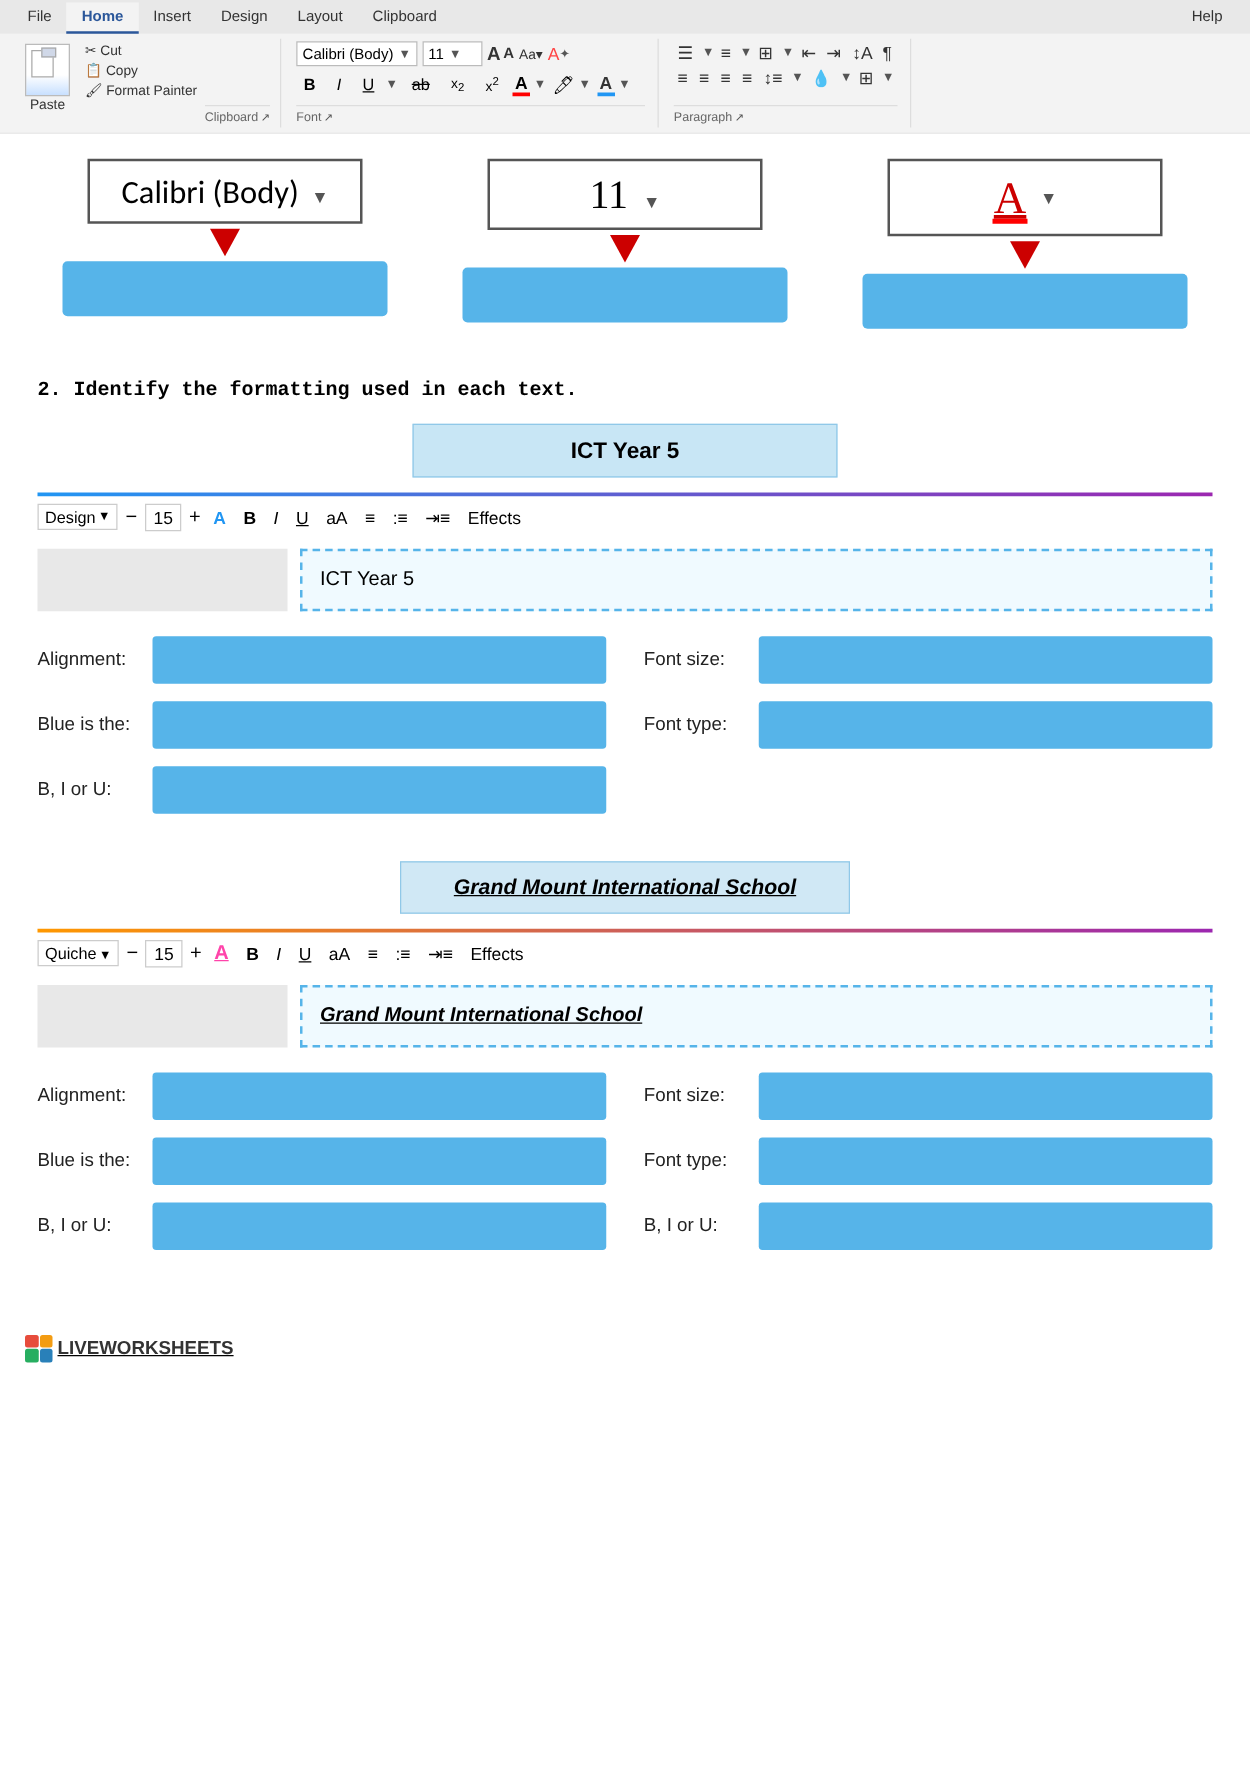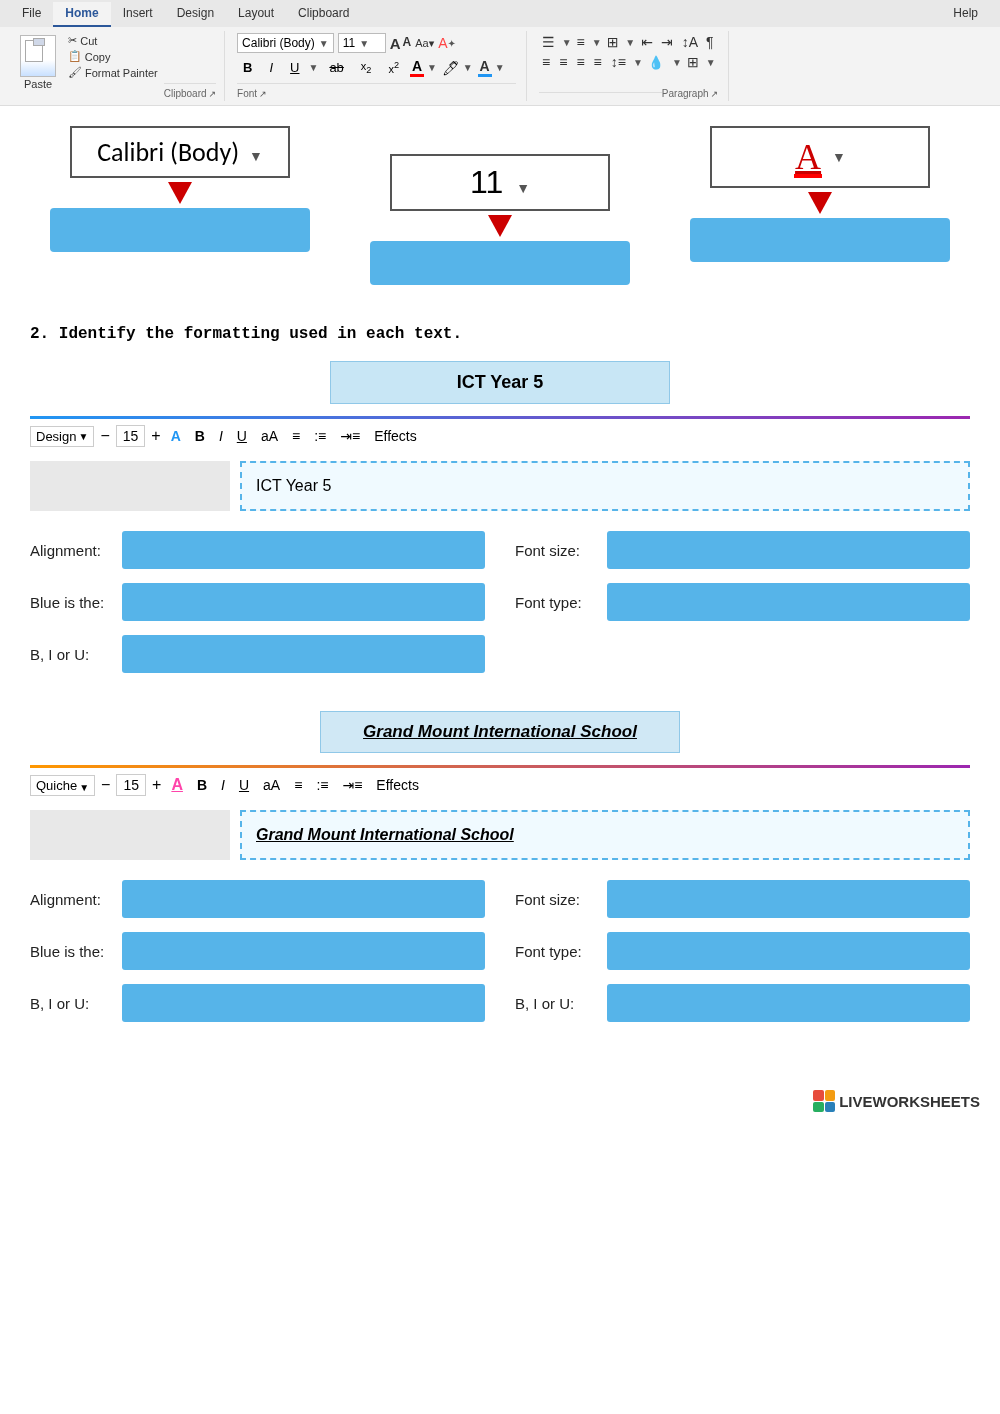--- a/index.html
+++ b/index.html
@@ -140,21 +140,21 @@
     }
     .diagram-box-top {
       border: 2px solid #555;
       padding: 8px 14px;
       font-size: 22px;
       background: #fff;
       min-width: 220px;
       text-align: center;
     }
     .diagram-box-top.font-box { font-family: Calibri, serif; font-size: 26px; }
-    .diagram-box-top.num-box { font-size: 32px; font-family: Liberation Sans, sans-serif; margin-top: 28px; }
+    .diagram-box-top.num-box { font-size: 32px; font-family: Liberation Serif, serif; }
     .diagram-box-top.color-box {
       display: flex; align-items: center; justify-content: center; gap: 6px;
     }
     .a-red { font-size: 36px; font-family: serif; color: #c00; text-decoration: underline; text-decoration-color: #c00; }
     .arrow-down {
       width: 0; height: 0;
       border-left: 12px solid transparent;
       border-right: 12px solid transparent;
       border-top: 22px solid #c00;
       margin: 4px auto;
@@ -286,24 +286,25 @@
       font-weight: bold;
       text-decoration: underline;
       min-width: 360px;
       text-align: center;
       color: #000;
     }
 
     
     .liveworksheets-footer {
       display: flex;
-      justify-content: flex-end;
+      justify-content: flex-start;
       align-items: center;
       padding: 10px 20px;
       gap: 6px;
+      text-decoration: underline;
     }
     .lws-logo {
       display: flex;
       align-items: center;
       gap: 4px;
     }
     .lws-squares {
       display: grid;
       grid-template-columns: 1fr 1fr;
       width: 22px;
@@ -483,21 +484,21 @@
           <button class="para-btn">↕≡</button>
           <span class="dropdown-arrow">▼</span>
         </div>
         <div style="display:flex;gap:2px;align-items:center;">
           <button class="para-btn" style="font-size:13px;">💧</button>
           <span class="dropdown-arrow">▼</span>
           <button class="para-btn">⊞</button>
           <span class="dropdown-arrow">▼</span>
         </div>
       </div>
-      <div style="display:flex;flex-direction:row;align-items:flex-start;margin-top:auto;">
+      <div style="display:flex;flex-direction:column;align-items:flex-start;margin-top:auto;">
         <div class="divider-line"></div>
         <div style="display:flex;align-items:center;gap:2px;font-size:10px;color:#666;">
           <span>Paragraph</span>
           <span class="ribbon-expand">↗</span>
         </div>
       </div>
     </div>
 
   </div>
 </div>

